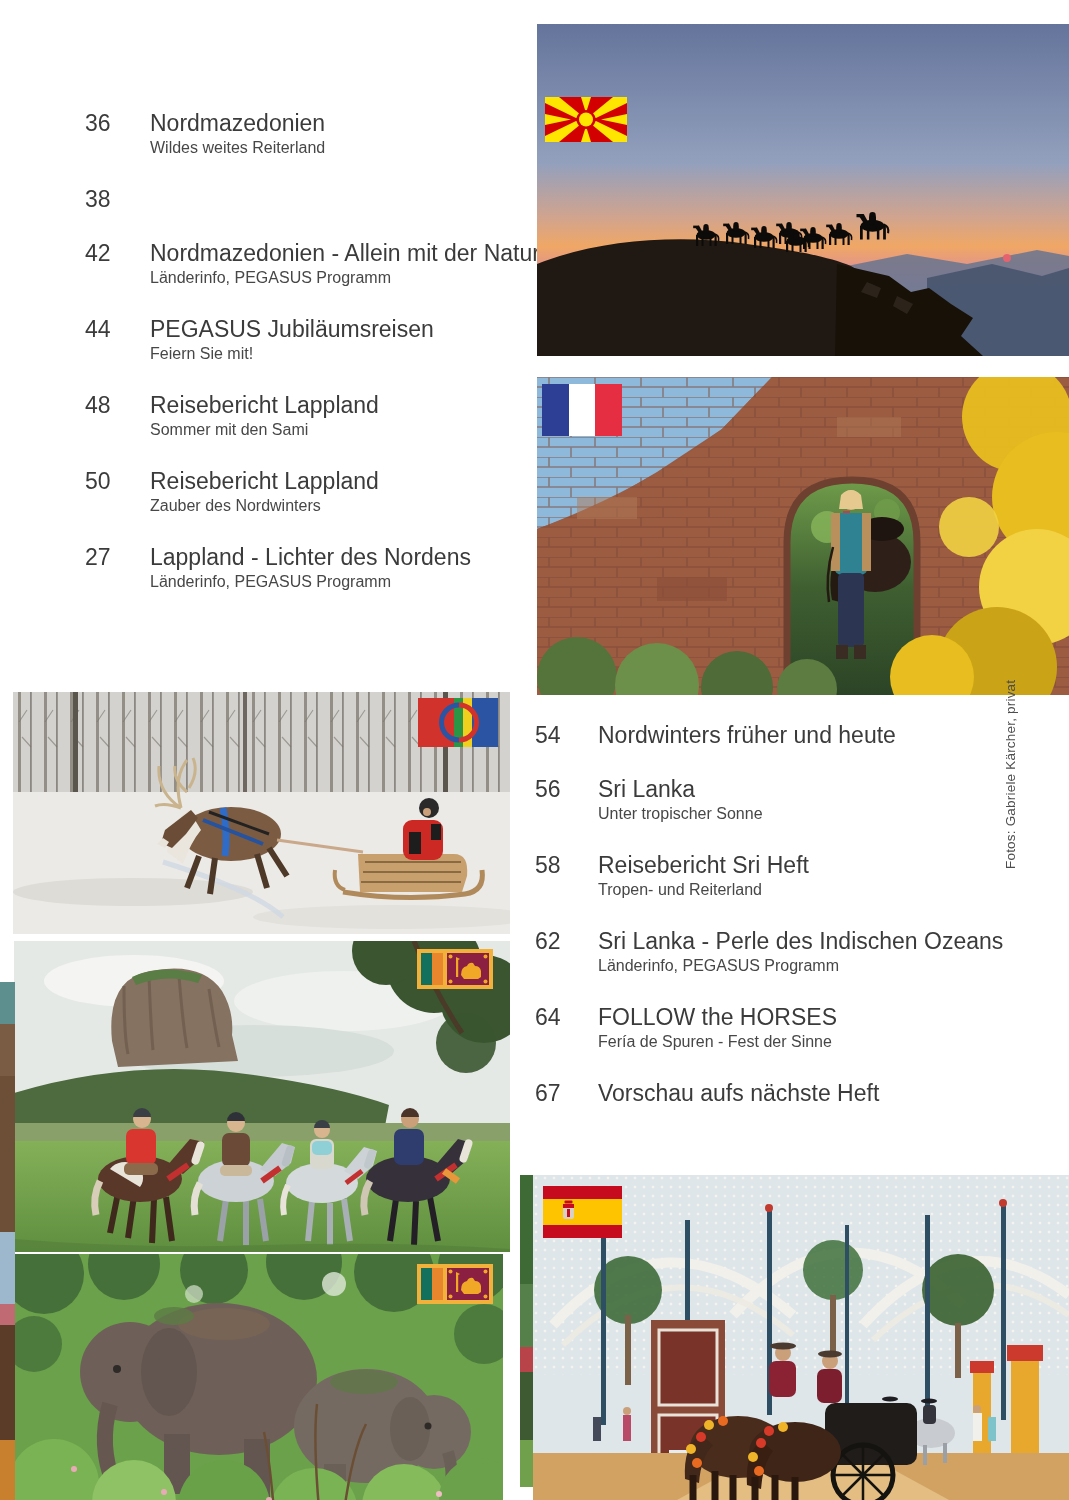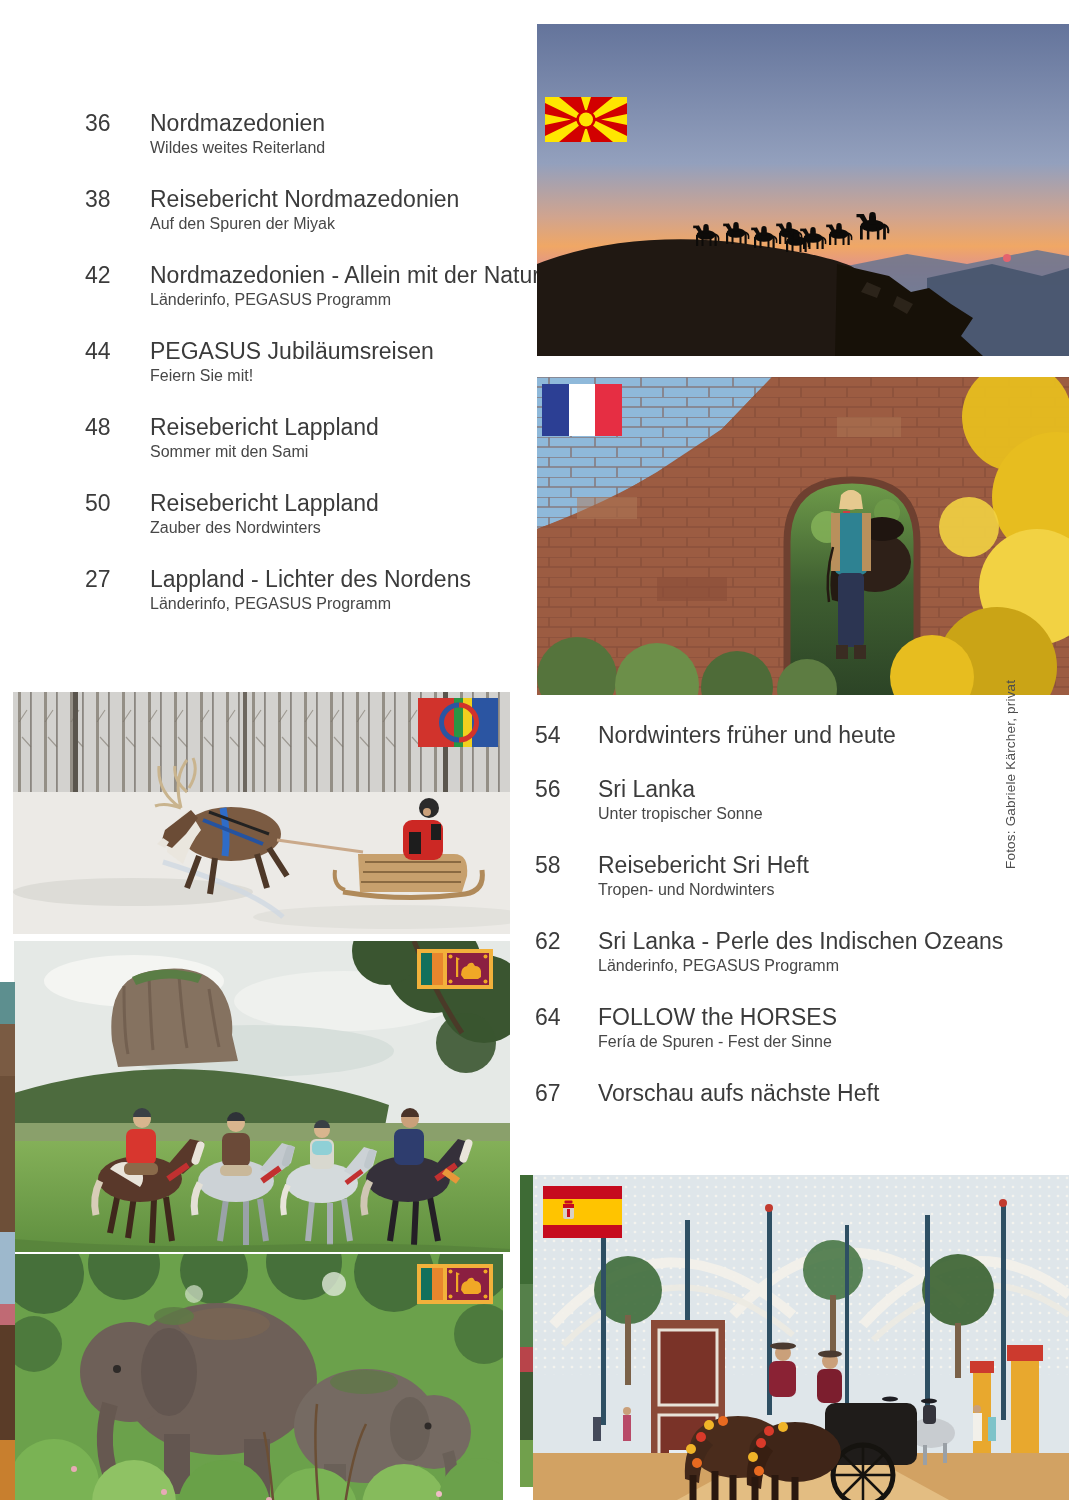--- a/index.html
+++ b/index.html
@@ -57,24 +57,20 @@
   <div class="toc toc-left">
     <div class="toc-entry">
       <div class="toc-num">36</div>
       <div>
           <div class="toc-title">Nordmazedonien</div>
       <div class="toc-sub">Wildes weites Reiterland</div>
         </div>
     </div>
     <div class="toc-entry">
       <div class="toc-num">38</div>
-      <div>
-          <div class="toc-title">Reisebericht Nordmazedonien</div>
-      <div class="toc-sub">Auf den Spuren der Miyak</div>
-        </div>
     </div>
     <div class="toc-entry">
       <div class="toc-num">42</div>
       <div>
           <div class="toc-title">Nordmazedonien - Allein mit der Natur</div>
       <div class="toc-sub">Länderinfo, PEGASUS Programm</div>
         </div>
     </div>
     <div class="toc-entry">
       <div class="toc-num">44</div>
@@ -117,21 +113,21 @@
       <div class="toc-num">56</div>
       <div>
           <div class="toc-title">Sri Lanka</div>
       <div class="toc-sub">Unter tropischer Sonne</div>
         </div>
     </div>
     <div class="toc-entry">
       <div class="toc-num">58</div>
       <div>
           <div class="toc-title">Reisebericht Sri Heft</div>
-      <div class="toc-sub">Tropen- und Nordwinters</div>
+      <div class="toc-sub">Tropen- und Reiterland</div>
         </div>
     </div>
     <div class="toc-entry">
       <div class="toc-num">62</div>
       <div>
           <div class="toc-title">Sri Lanka - Perle des Indischen Ozeans</div>
       <div class="toc-sub">Länderinfo, PEGASUS Programm</div>
         </div>
     </div>
     <div class="toc-entry">

